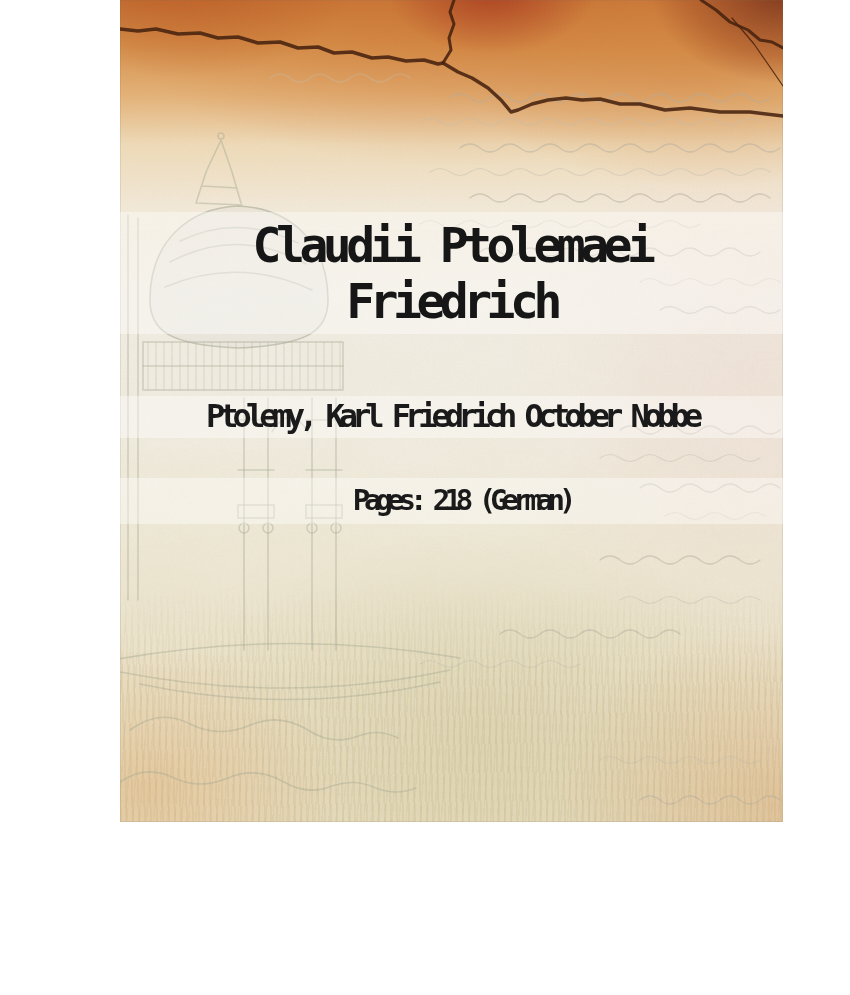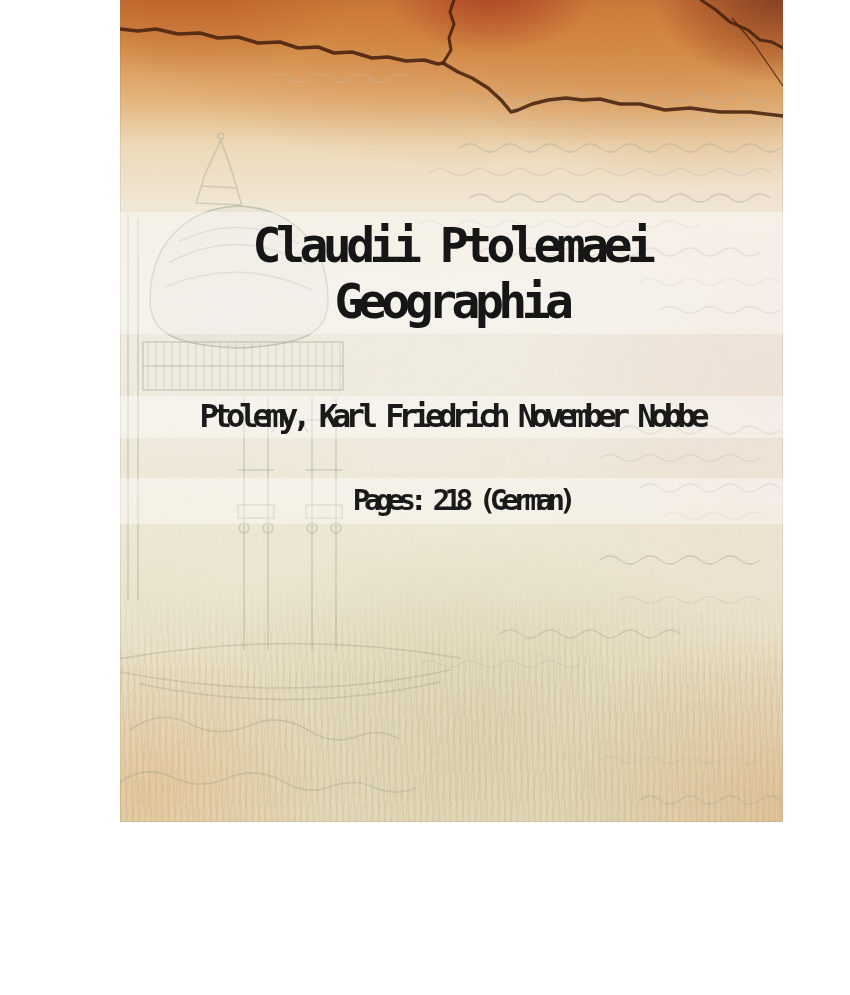--- a/index.html
+++ b/index.html
@@ -130,18 +130,18 @@
     </svg>
 
     <div class="bottom-hatch"></div>
 
     <div class="band band-title"></div>
     <div class="band band-author"></div>
     <div class="band band-pages"></div>
 
     <div class="title">
       <div>Claudii Ptolemaei</div>
-      <div>Geographia</div>
+      <div>Friedrich</div>
     </div>
-    <div class="author">Ptolemy, Karl Friedrich November Nobbe</div>
+    <div class="author">Ptolemy, Karl Friedrich October Nobbe</div>
     <div class="pages">Pages: 218 (German)</div>
   </div>
 </div>
 
 </body></html>

